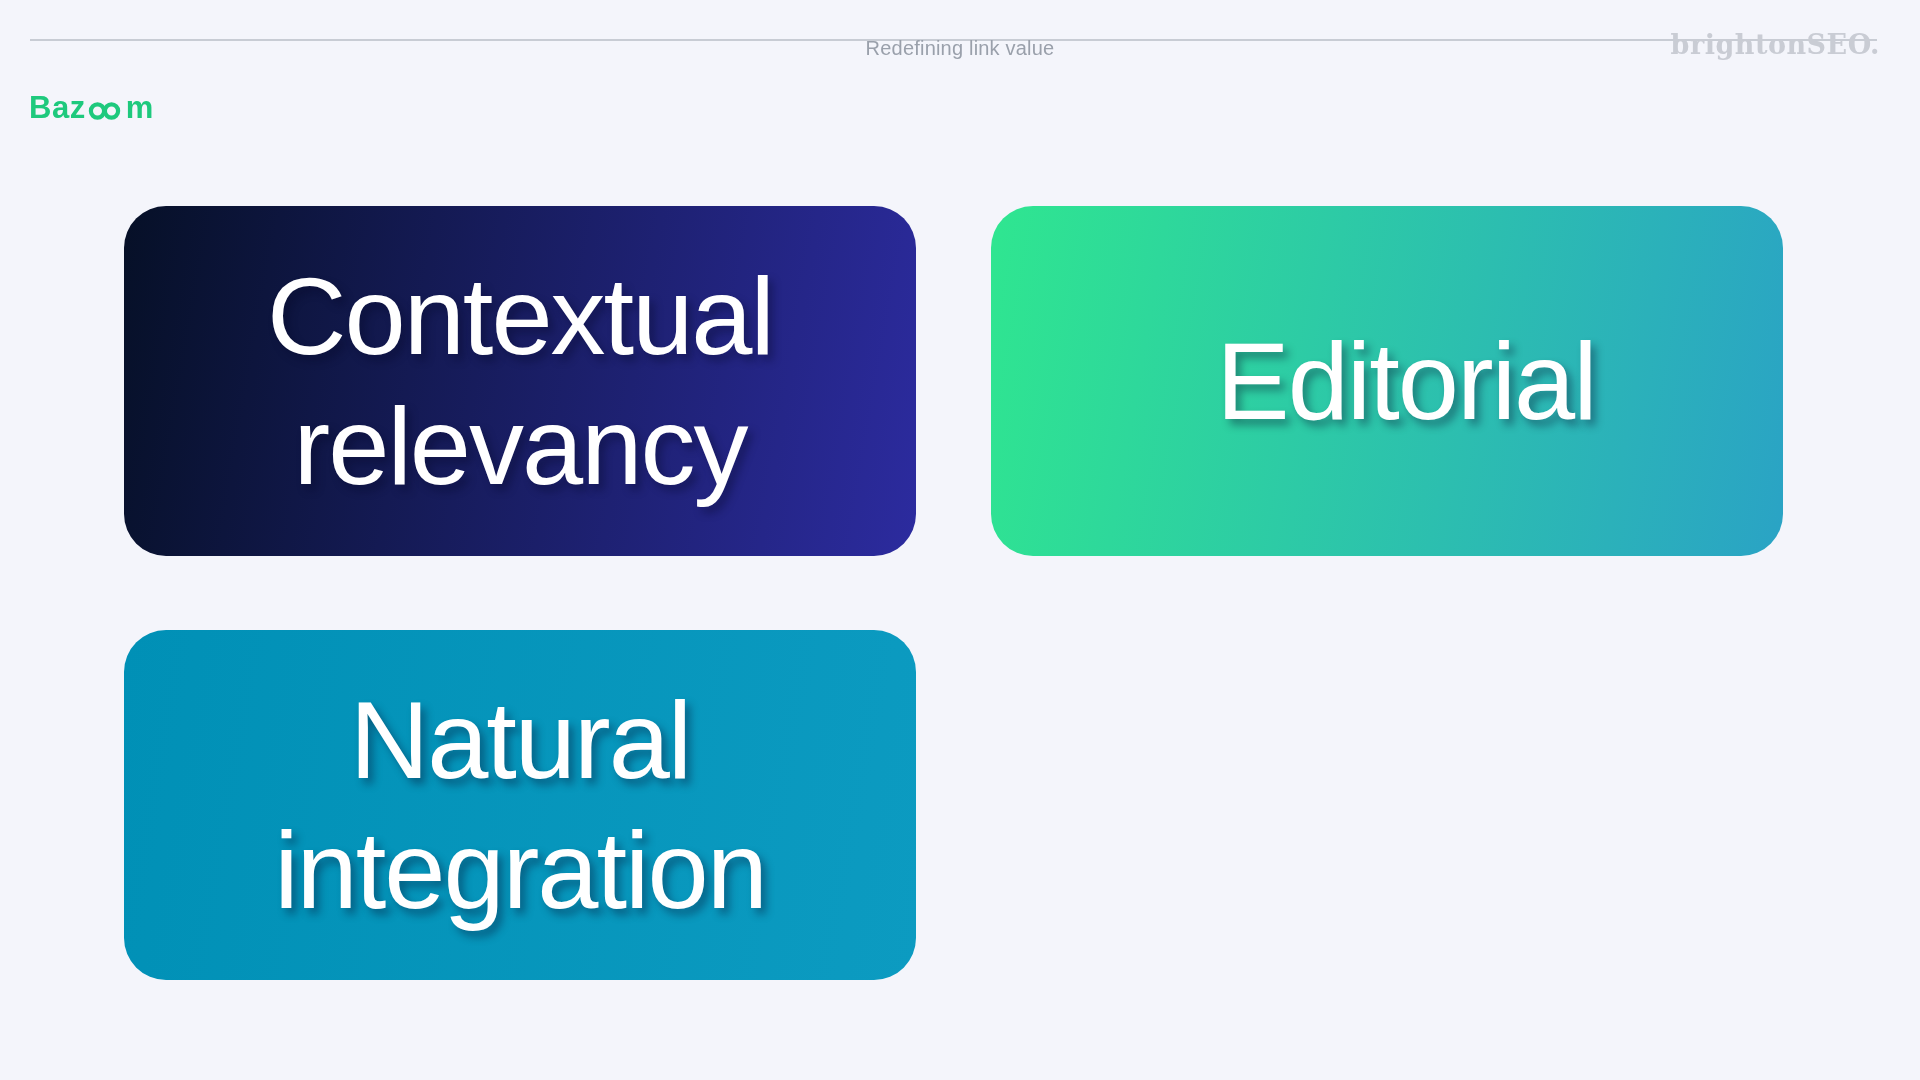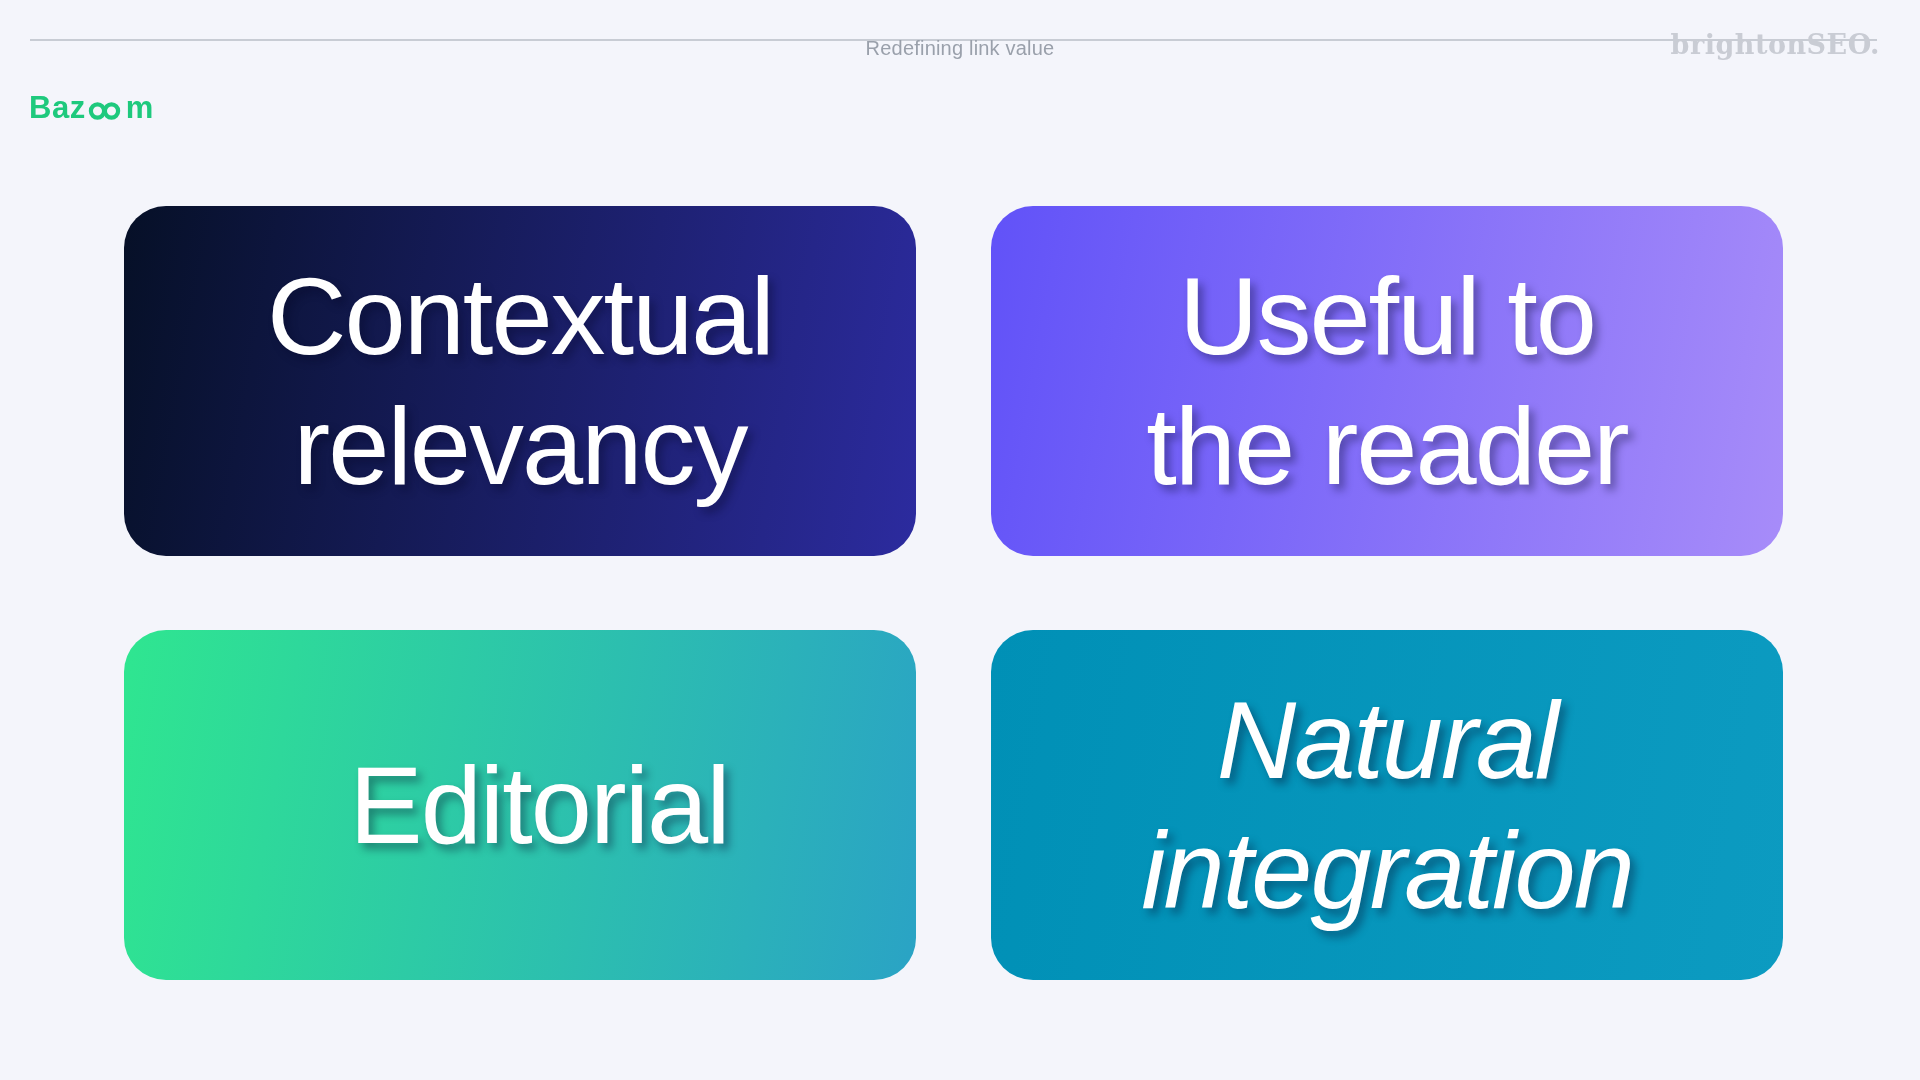--- a/index.html
+++ b/index.html
@@ -86,28 +86,24 @@
 
   <div class="brand">brightonSEO.</div>
 
   <main class="grid">
 
     <section class="card" style="background-image: linear-gradient(100deg, rgb(6, 16, 39), rgb(44, 43, 159));">
       <span class="line">Contextual</span>
       <span class="line">relevancy</span>
     </section>
 
-    <section class="card" style="background-image: linear-gradient(100deg, rgb(97, 82, 248), rgb(167, 140, 249));">
-      <span class="line">Useful to</span>
-      <span class="line">the reader</span>
-    </section>
 
     <section class="card" style="background-image: linear-gradient(100deg, rgb(47, 230, 144), rgb(42, 163, 197)); padding-left: 38px;">
       <span class="line">Editorial</span>
     </section>
 
-    <section class="card" style="background-image: linear-gradient(100deg, rgb(0, 144, 182), rgb(12, 155, 193)); font-style: italic;">
+    <section class="card" style="background-image: linear-gradient(100deg, rgb(0, 144, 182), rgb(12, 155, 193));">
       <span class="line">Natural</span>
       <span class="line">integration</span>
     </section>
 
   </main>
 </div>
 
 </body></html>

